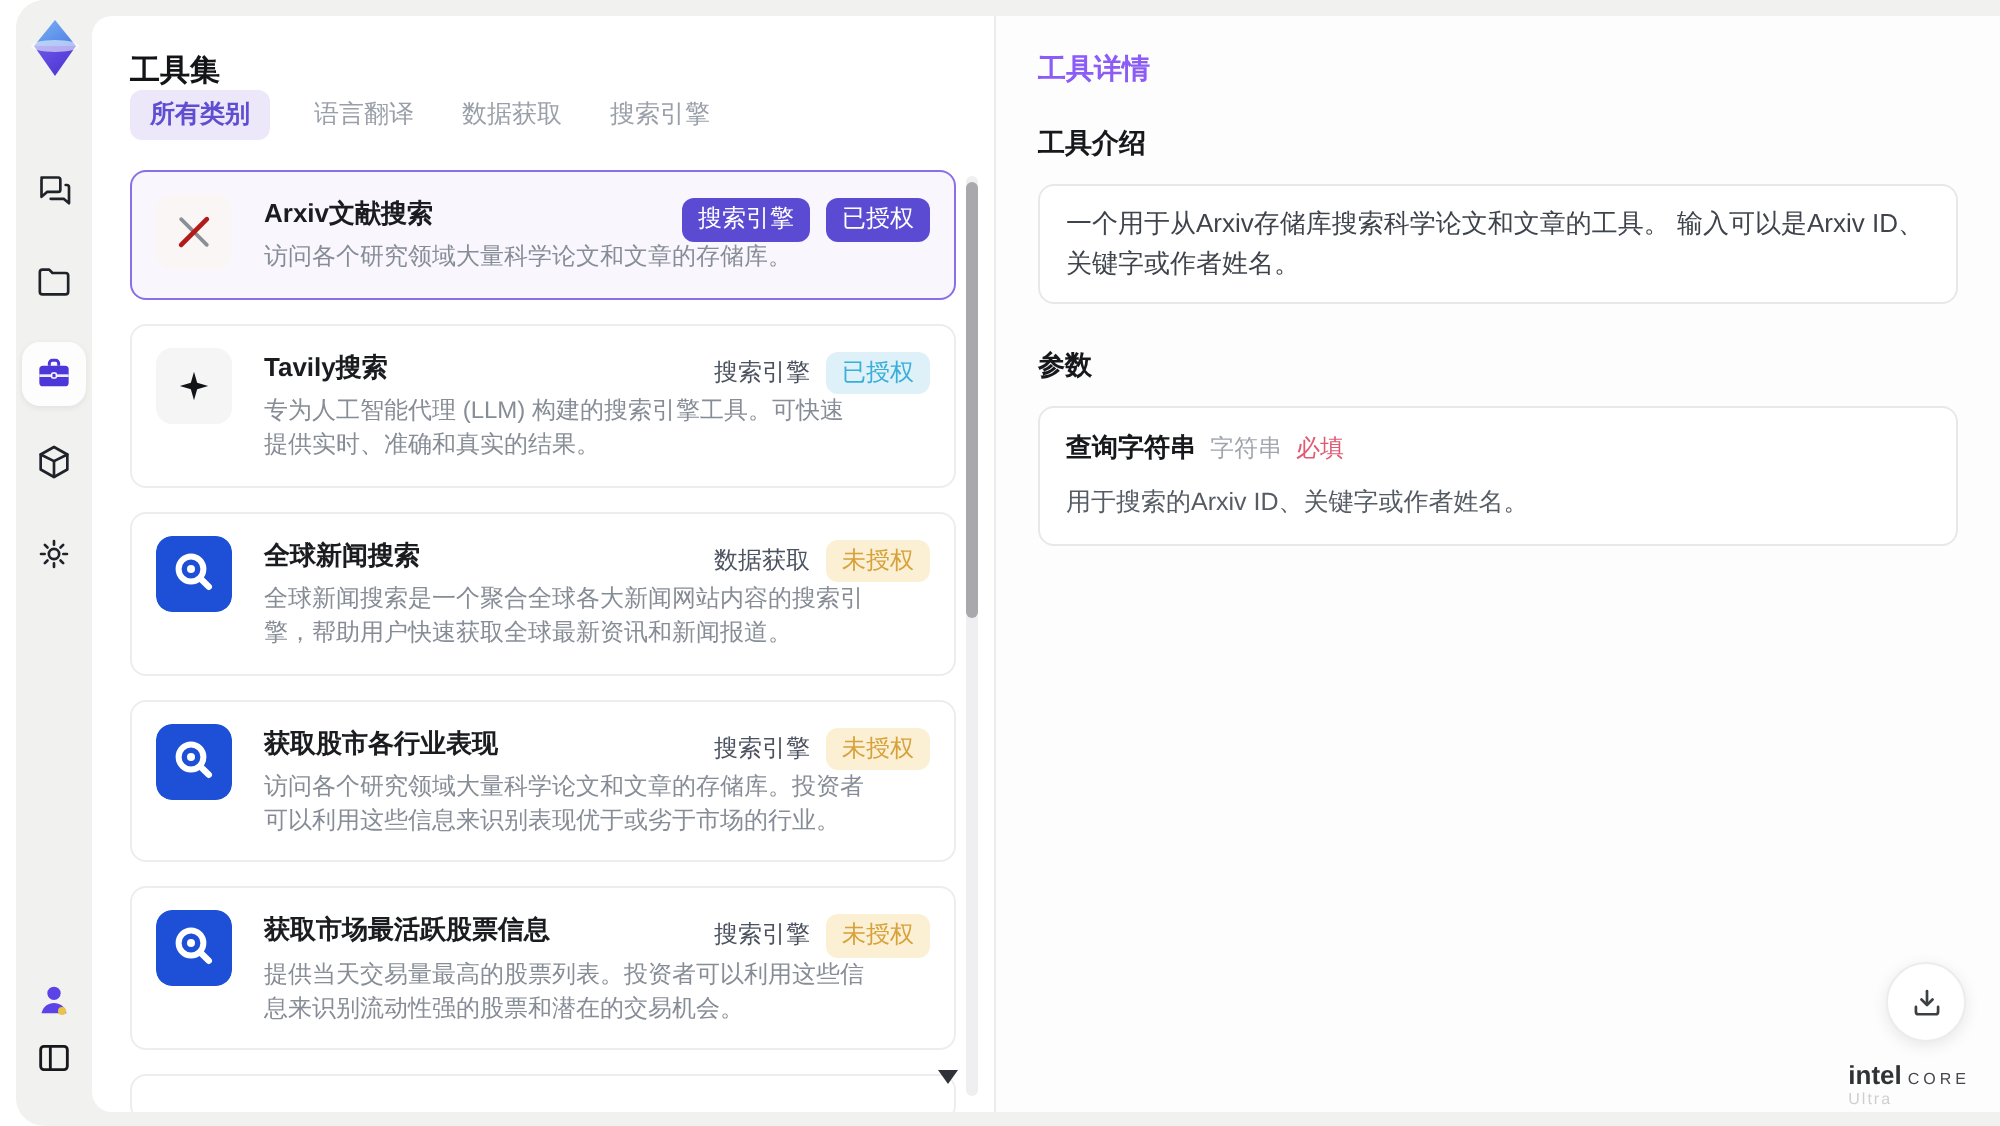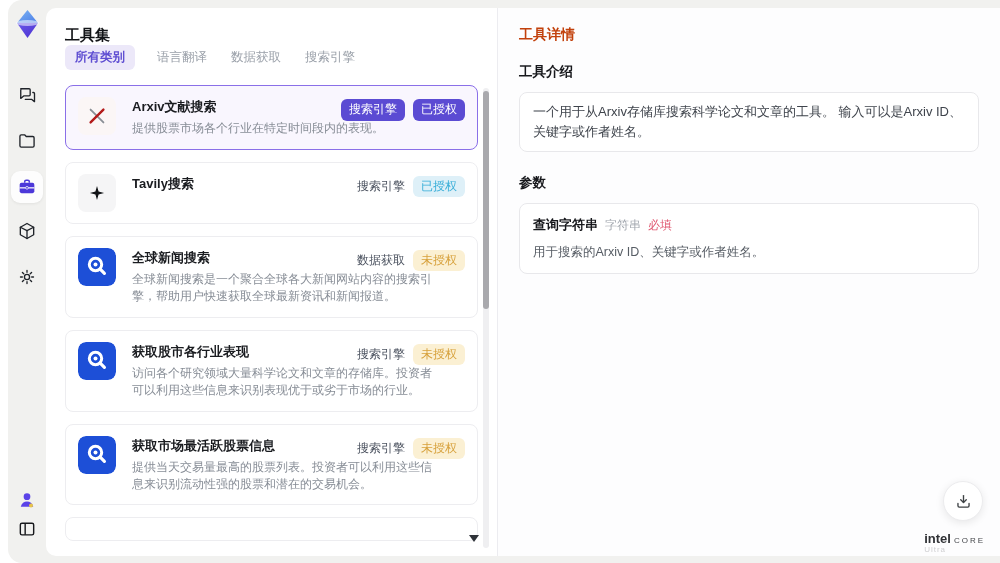--- a/index.html
+++ b/index.html
@@ -62,21 +62,21 @@
     position:absolute; left:437px; top:80px; width:6px; height:460px;
     background:#efeff1; border-radius:3px;
   }
   .scroll-thumb { position:absolute; left:0; top:3px; width:6px; height:218px; background:#a9a9ad; border-radius:3px; cursor:grab; }
   .scroll-down-indicator {
     position:absolute; left:423px; top:527px; width:0; height:0;
     border-left:5px solid transparent; border-right:5px solid transparent; border-top:7px solid #2f3339;
   }
   
   .detail-panel { flex:1; border-left:1px solid #ececf0; background:#fdfdfe; padding:18px 21px; position:relative; }
-  .detail-title { font-size:14px; font-weight:700; color:#c2410c; margin-bottom:19px; }
+  .detail-title { font-size:14px; font-weight:700; color:#8b5cf6; margin-bottom:19px; }
   .section-heading { font-size:13.5px; font-weight:700; color:#17181c; margin-bottom:11px; }
   .intro-box {
     background:#fff; border:1px solid #e8e8eb; border-radius:8px;
     padding:9px 13px; font-size:13px; color:#3f444c; line-height:1.55; margin-bottom:22px;
   }
   .param-box { background:#fff; border:1px solid #e8e8eb; border-radius:8px; padding:11px 13px; }
   .param-name { font-size:13px; font-weight:700; color:#17181c; }
   .param-type { font-size:12px; color:#a0a5ad; margin-left:7px; }
   .param-required { font-size:12px; color:#e05a72; margin-left:7px; }
   .param-desc { font-size:12.5px; color:#565c64; margin-top:9px; line-height:1.5; }
@@ -178,37 +178,38 @@
           <div class="tool-icon">
             <div style="width:38px;height:38px;background:#fbf6f6;display:flex;align-items:center;justify-content:center">
               <svg viewBox="0 0 24 24" width="22" height="22">
                 <path d="M5 5l14 14" stroke="#8a8f96" stroke-width="2" stroke-linecap="round"></path>
                 <path d="M19 5L5 19" stroke="#b31b1b" stroke-width="2.6" stroke-linecap="round"></path>
               </svg>
             </div>
           </div>
           <div class="tool-info">
             <div class="tool-name">Arxiv文献搜索</div>
-            <div class="tool-desc">提供股票市场各个行业在特定时间段内的表现。</div>
+            <div class="tool-desc">访问各个研究领域大量科学论文和文章的存储库。</div>
           </div>
           <div class="badges">
             <span class="badge b-solid">搜索引擎</span>
             <span class="badge b-solid">已授权</span>
           </div>
         </div>
         <div class="tool-card">
           <div class="tool-icon">
             <div style="width:38px;height:38px;background:#f5f5f6;display:flex;align-items:center;justify-content:center">
               <svg viewBox="0 0 24 24" width="20" height="20">
                 <path d="M12 3.5l1.9 6.6L20.5 12l-6.6 1.9L12 20.5l-1.9-6.6L3.5 12l6.6-1.9z" fill="#121417"></path>
               </svg>
             </div>
           </div>
           <div class="tool-info">
             <div class="tool-name">Tavily搜索</div>
+            <div class="tool-desc">专为人工智能代理 (LLM) 构建的搜索引擎工具。可快速提供实时、准确和真实的结果。</div>
           </div>
           <div class="badges">
             <span class="badge b-plain">搜索引擎</span>
             <span class="badge b-blue">已授权</span>
           </div>
         </div>
         <div class="tool-card">
           <div class="tool-icon">
             <svg viewBox="0 0 38 38" width="38" height="38">
               <rect width="38" height="38" rx="8" fill="#1d4fd7"></rect>

